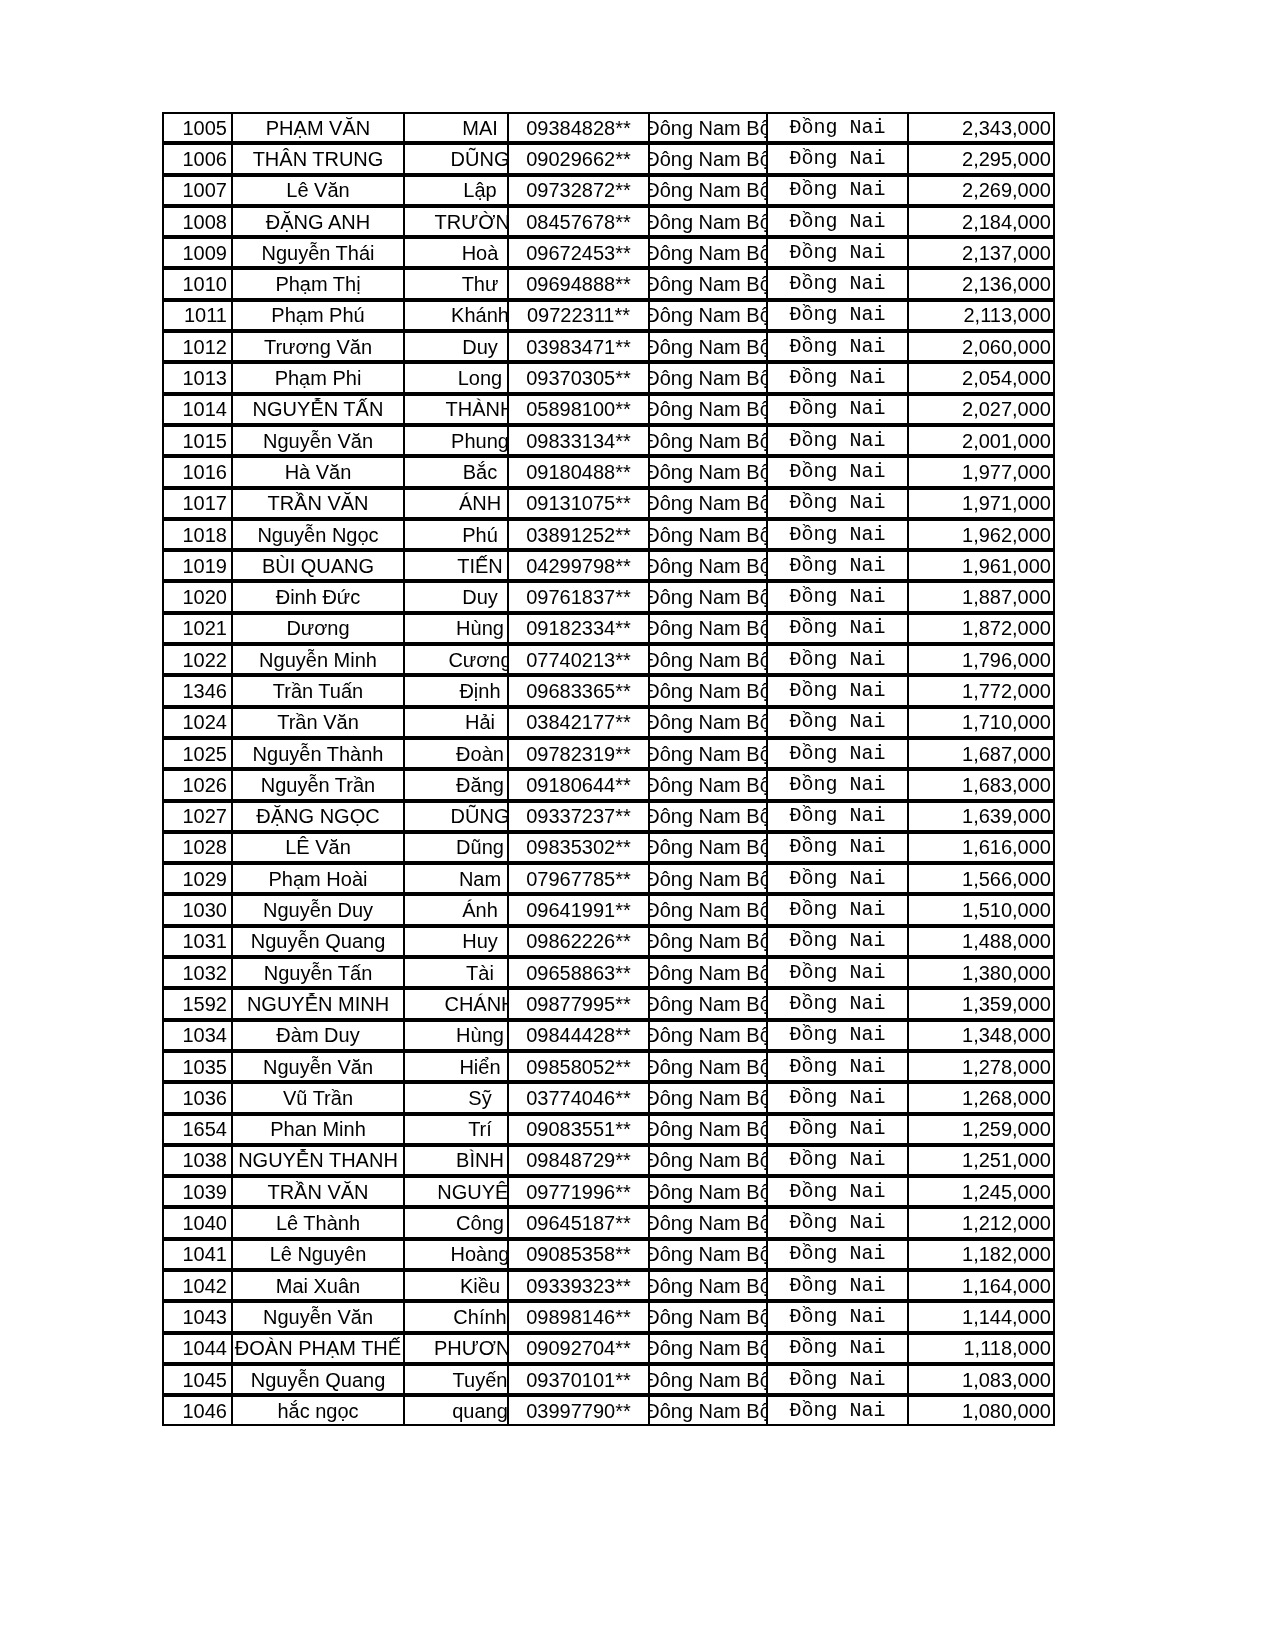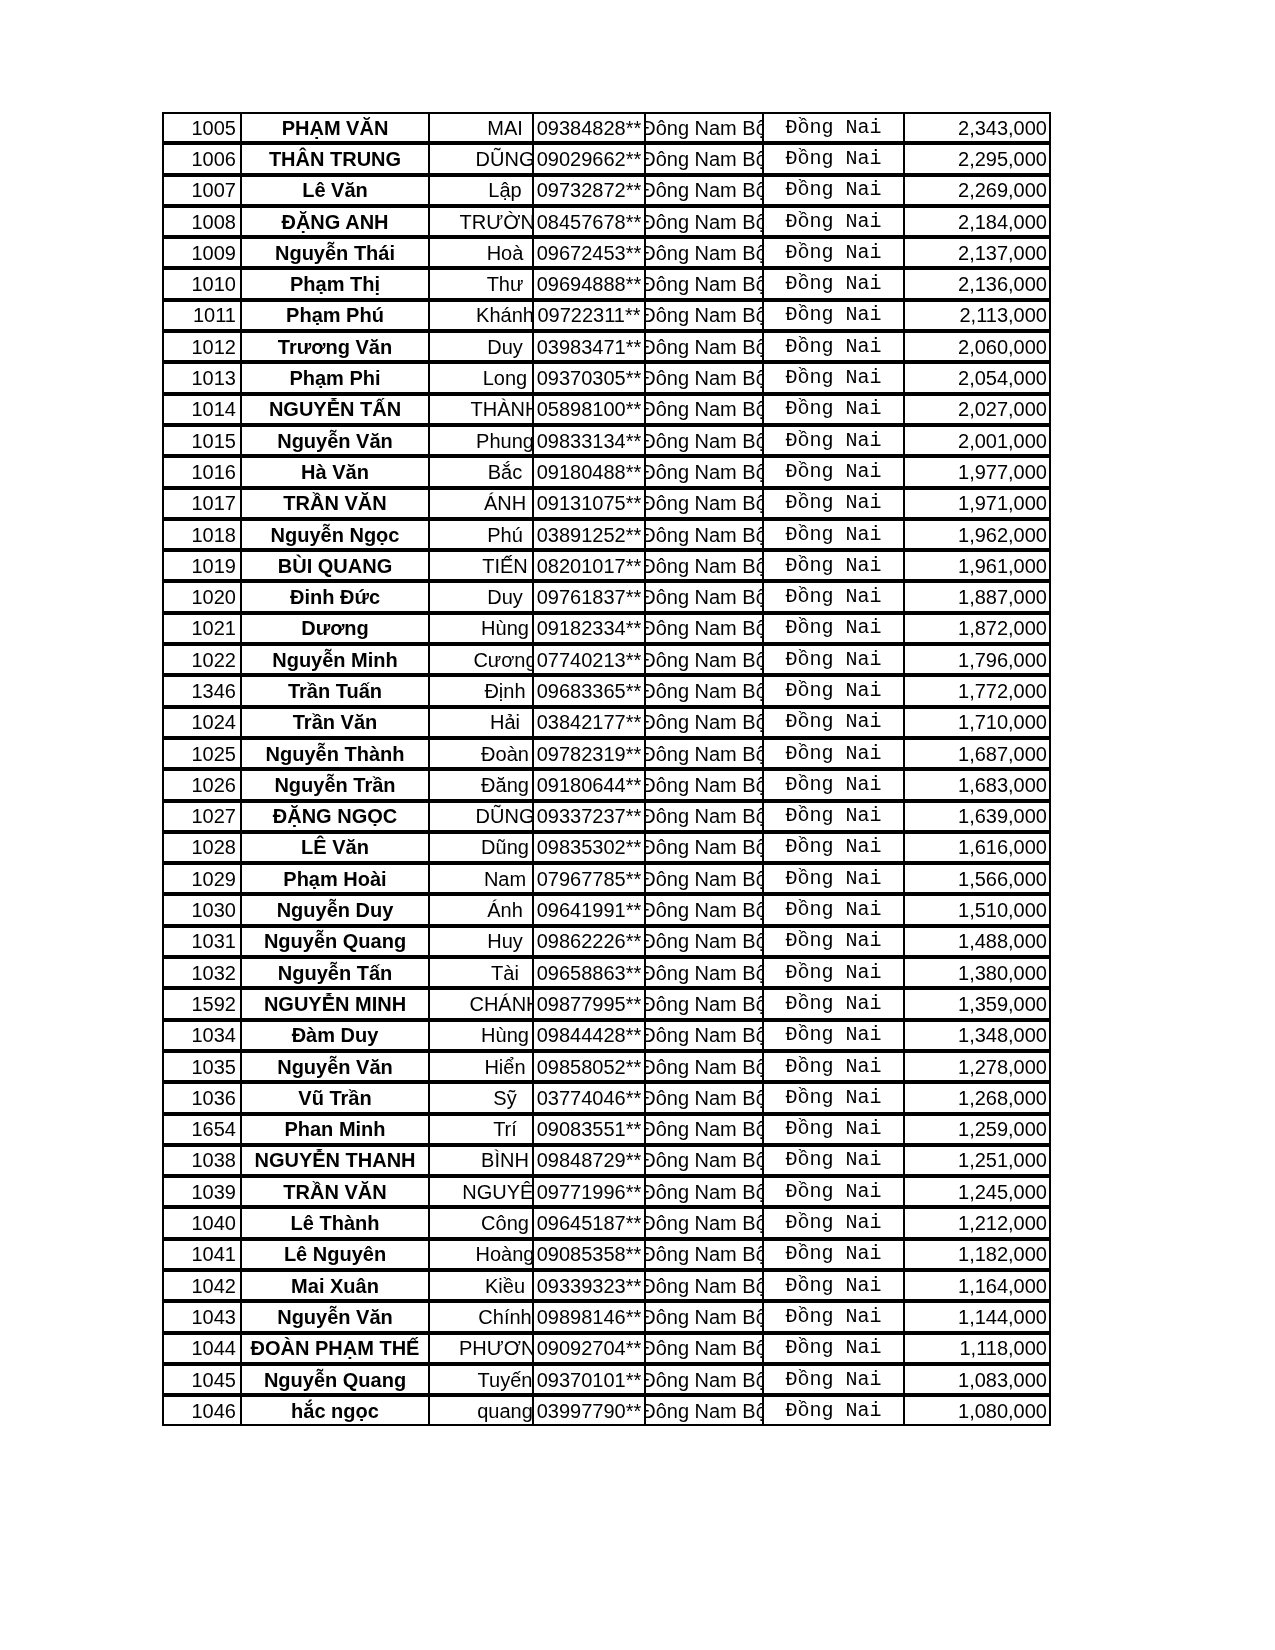--- a/index.html
+++ b/index.html
@@ -46,24 +46,24 @@
     justify-content: center;
     font-size: 20px;
     line-height: 1;
     white-space: nowrap;
     overflow: hidden;
     background: #ffffff;
   }
   .cell:first-child {
     border-left: 2px solid #000000;
   }
-  .c-id       { width: 80px;  justify-content: flex-end; padding-right: 4px; padding-left: 35px; }
-  .c-last_name{ width: 188px; font-weight: bold; }
+  .c-id       { width: 71px;  justify-content: flex-end; padding-right: 4px; padding-left: 35px; }
+  .c-last_name{ width: 172px; }
   .c-first_name{ width: 104px; padding-left: 48px; }
-  .c-phone    { width: 112px; }
+  .c-phone    { width: 141px; }
   .c-region   { width: 118px; }
   .c-province { width: 141px; font-family: Liberation Mono, monospace; }
   .c-amount   { width: 146px; justify-content: flex-end; padding-right: 2px; }
 </style>
 </head>
 <body>
 
 <div class="page">
   <div class="data-table">
     <div>
@@ -190,21 +190,21 @@
           <div class="cell c-first_name">Phú</div>
           <div class="cell c-phone">03891252**</div>
           <div class="cell c-region">Đông Nam Bộ</div>
           <div class="cell c-province">Đồng Nai</div>
           <div class="cell c-amount">1,962,000</div>
         </div>
         <div class="row">
           <div class="cell c-id">1019</div>
           <div class="cell c-last_name">BÙI QUANG</div>
           <div class="cell c-first_name">TIẾN</div>
-          <div class="cell c-phone">08201017**</div>
+          <div class="cell c-phone">04299798**</div>
           <div class="cell c-region">Đông Nam Bộ</div>
           <div class="cell c-province">Đồng Nai</div>
           <div class="cell c-amount">1,961,000</div>
         </div>
         <div class="row">
           <div class="cell c-id">1020</div>
           <div class="cell c-last_name">Đinh Đức</div>
           <div class="cell c-first_name">Duy</div>
           <div class="cell c-phone">09761837**</div>
           <div class="cell c-region">Đông Nam Bộ</div>

